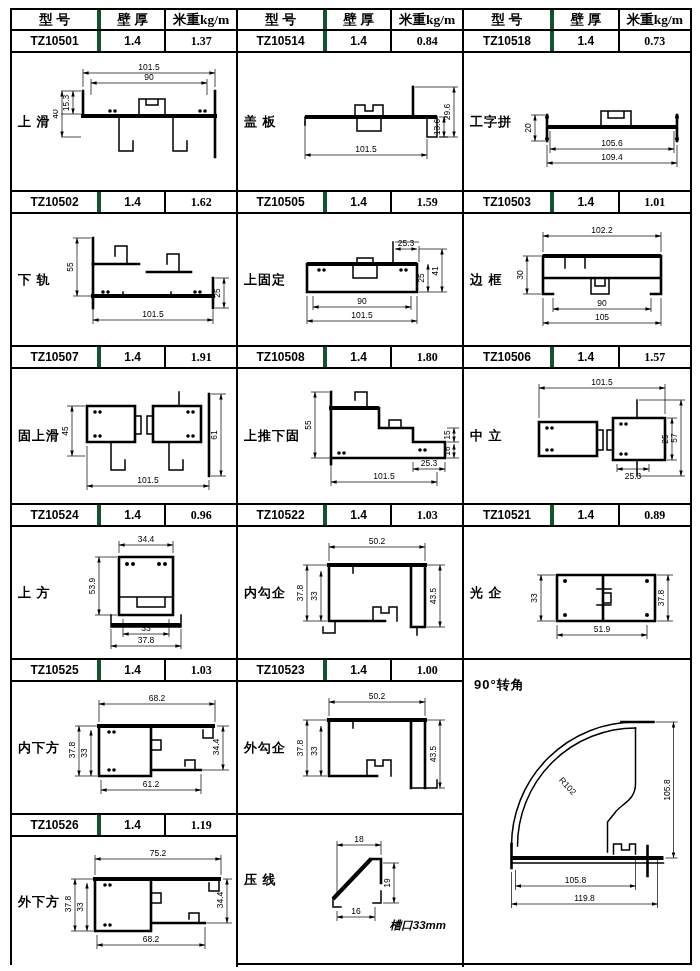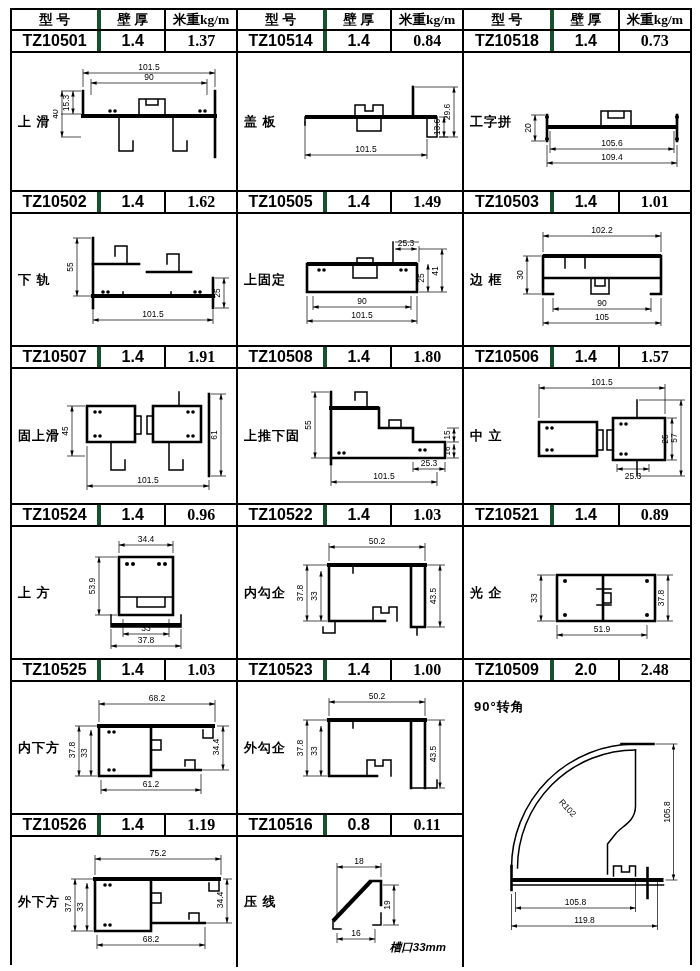--- a/index.html
+++ b/index.html
@@ -5,21 +5,21 @@
   html,body{margin:0;padding:0;background:#e8e8e8;}
   .page{position:relative;width:700px;height:971px;background:#fff;
         font-family:"Liberation Sans",sans-serif;color:#000;overflow:hidden;}
   .tbl{position:absolute;left:10px;top:8px;width:682px;height:957px;
        border:2px solid #000;display:grid;grid-template-columns:226px 226px 226px;box-sizing:border-box;}
   .col{display:flex;flex-direction:column;box-sizing:border-box;}
   .col.b{border-right:2px solid #000;}
   .hrow,.mrow{display:flex;box-sizing:border-box;border-bottom:2px solid #000;
        font-weight:bold;text-align:center;flex:0 0 auto;}
   .hrow{height:21px;font-size:13.5px;}
-  .mrow{height:22px;font-size:16px;}
+  .mrow{height:22px;font-size:12px;}
   .hrow>div,.mrow>div{display:flex;align-items:center;justify-content:center;box-sizing:border-box;}
   .c1{flex:0 0 38%;}
   .c2{flex:0 0 30%;border-left:4px solid #14532d;}
   .c3{flex:1 1 auto;border-left:2px solid #000;font-family:Liberation Serif, serif;}
   .drow{position:relative;box-sizing:border-box;border-bottom:2px solid #000;background:#fff;flex:0 0 auto;}
   .h139{height:139px;} .h133{height:133px;} .h136{height:136px;}
   .h130{height:130px;} .h285{height:285px;}
   .last{border-bottom:none;}
   .plabel{position:absolute;left:6px;top:50%;transform:translateY(-50%);
           font-weight:bold;font-size:13px;white-space:nowrap;letter-spacing:1px;}
@@ -262,21 +262,21 @@
         <text class="dt" x="161" y="70" transform="rotate(-90 161 70)">13.6</text>
         <path class="dl" d="M136,30 H179 M160,80 H179"></path>
         <line class="dl" x1="175" y1="30" x2="175" y2="80" marker-start="url(#arr)" marker-end="url(#arr)"></line>
         <text class="dt" x="171" y="55" transform="rotate(-90 171 55)">29.6</text>
       </svg>
     </div>
 
     <div class="mrow">
       <div class="c1">TZ10505</div>
       <div class="c2">1.4</div>
-      <div class="c3">1.49</div>
+      <div class="c3">1.59</div>
     </div>
     <div class="drow h133">
       <div class="plabel">上固定</div>
       <svg class="draw" width="182" height="124" viewBox="0 0 182 124">
         <line class="bar" x1="28" y1="46" x2="138" y2="46"></line>
         <path class="prof" d="M28,46 V74 M28,74 H138 M138,46 V74"></path>
         <path class="prof2" d="M74,46 V60 H98 V46 M78,46 V40 H94 V46 M114,46 V24"></path>
         <circle class="dot" cx="40" cy="52" r="1.8"></circle>
             <circle class="dot" cx="45" cy="52" r="1.8"></circle>
         <circle class="dot" cx="122" cy="52" r="1.8"></circle>
@@ -373,25 +373,20 @@
         <line class="dl" x1="28" y1="34" x2="28" y2="90" marker-start="url(#arr)" marker-end="url(#arr)"></line>
         <text class="dt" x="24" y="62" transform="rotate(-90 24 62)">37.8</text>
         <line class="dl" x1="42" y1="40" x2="42" y2="90" marker-start="url(#arr)" marker-end="url(#arr)"></line>
         <text class="dt" x="38" y="65" transform="rotate(-90 38 65)">33</text>
         <path class="dl" d="M148,34 H166 M160,102 H166"></path>
         <line class="dl" x1="161" y1="34" x2="161" y2="102" marker-start="url(#arr)" marker-end="url(#arr)"></line>
         <text class="dt" x="157" y="68" transform="rotate(-90 157 68)">43.5</text>
       </svg>
     </div>
 
-    <div class="mrow">
-      <div class="c1">TZ10516</div>
-      <div class="c2">0.8</div>
-      <div class="c3">0.11</div>
-    </div>
     <div class="drow h130 last">
       <div class="plabel">压 线</div>
       <svg class="draw" width="182" height="122" viewBox="0 0 182 122">
         <line class="bar" x1="54" y1="80" x2="92" y2="40"></line>
         <path class="prof" d="M92,40 H102 M102,40 V64"></path>
         <path class="prof2" d="M102,72 V84 H94 M54,80 V88 H62"></path>
         <path class="dl" d="M58,76 V22 M102,36 V22"></path>
         <line class="dl" x1="58" y1="26" x2="102" y2="26" marker-start="url(#arr)" marker-end="url(#arr)"></line>
         <text class="dt" x="80" y="23">18</text>
         <path class="dl" d="M104,44 H120 M104,84 H120"></path>
@@ -516,25 +511,20 @@
         <text class="dt" x="30" y="67" transform="rotate(-90 30 67)">33</text>
         <path class="dl" d="M150,44 H166 M150,90 H166"></path>
         <line class="dl" x1="161" y1="44" x2="161" y2="90" marker-start="url(#arr)" marker-end="url(#arr)"></line>
         <text class="dt" x="157" y="67" transform="rotate(-90 157 67)">37.8</text>
         <path class="dl" d="M50,94 V108 M140,94 V108"></path>
         <line class="dl" x1="50" y1="104" x2="140" y2="104" marker-start="url(#arr)" marker-end="url(#arr)"></line>
         <text class="dt" x="95" y="101">51.9</text>
       </svg>
     </div>
 
-    <div class="mrow">
-      <div class="c1">TZ10509</div>
-      <div class="c2">2.0</div>
-      <div class="c3">2.48</div>
-    </div>
     <div class="drow h285 last">
       <div class="plabel corner">90°转角</div>
       <svg class="draw ctr" width="205" height="222" viewBox="0 0 205 222">
         <path class="prof2" d="M150,28 A124,124 0 0 0 26,152 M150,34 A118,118 0 0 0 32,152"></path>
         <path class="prof" d="M136,28 H168 M26,150 V174"></path>
         <path class="prof2" d="M150,34 V90 C150,106 136,110 130,118 L122,128 V158"></path>
         <path class="prof2" d="M128,160 V150 H136 V156 H144 V150 H150 V160"></path>
         <line class="bar" x1="26" y1="164" x2="178" y2="164"></line>
         <path class="prof2" d="M26,169 H178"></path>
         <path class="prof" d="M162,152 V182"></path>

